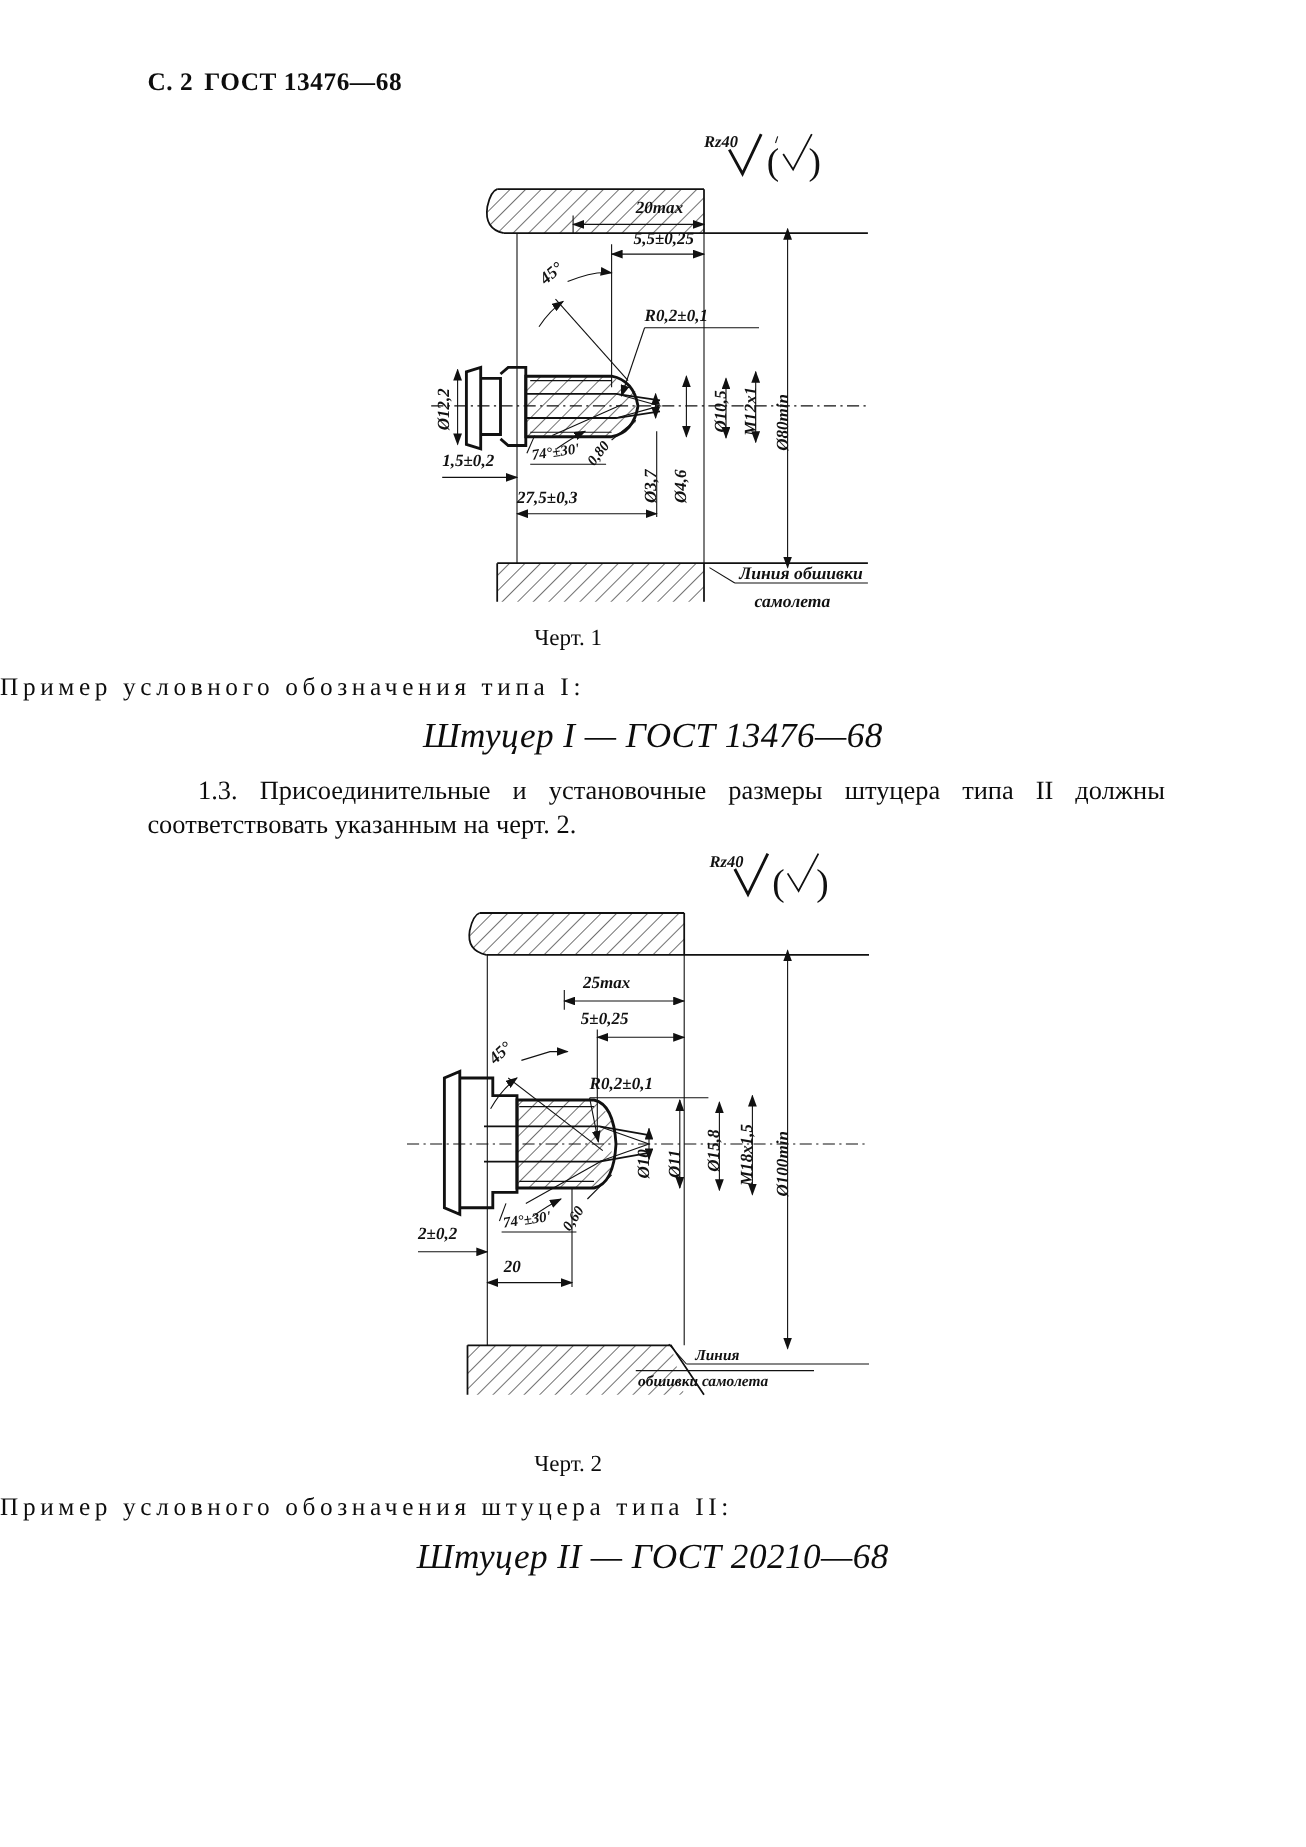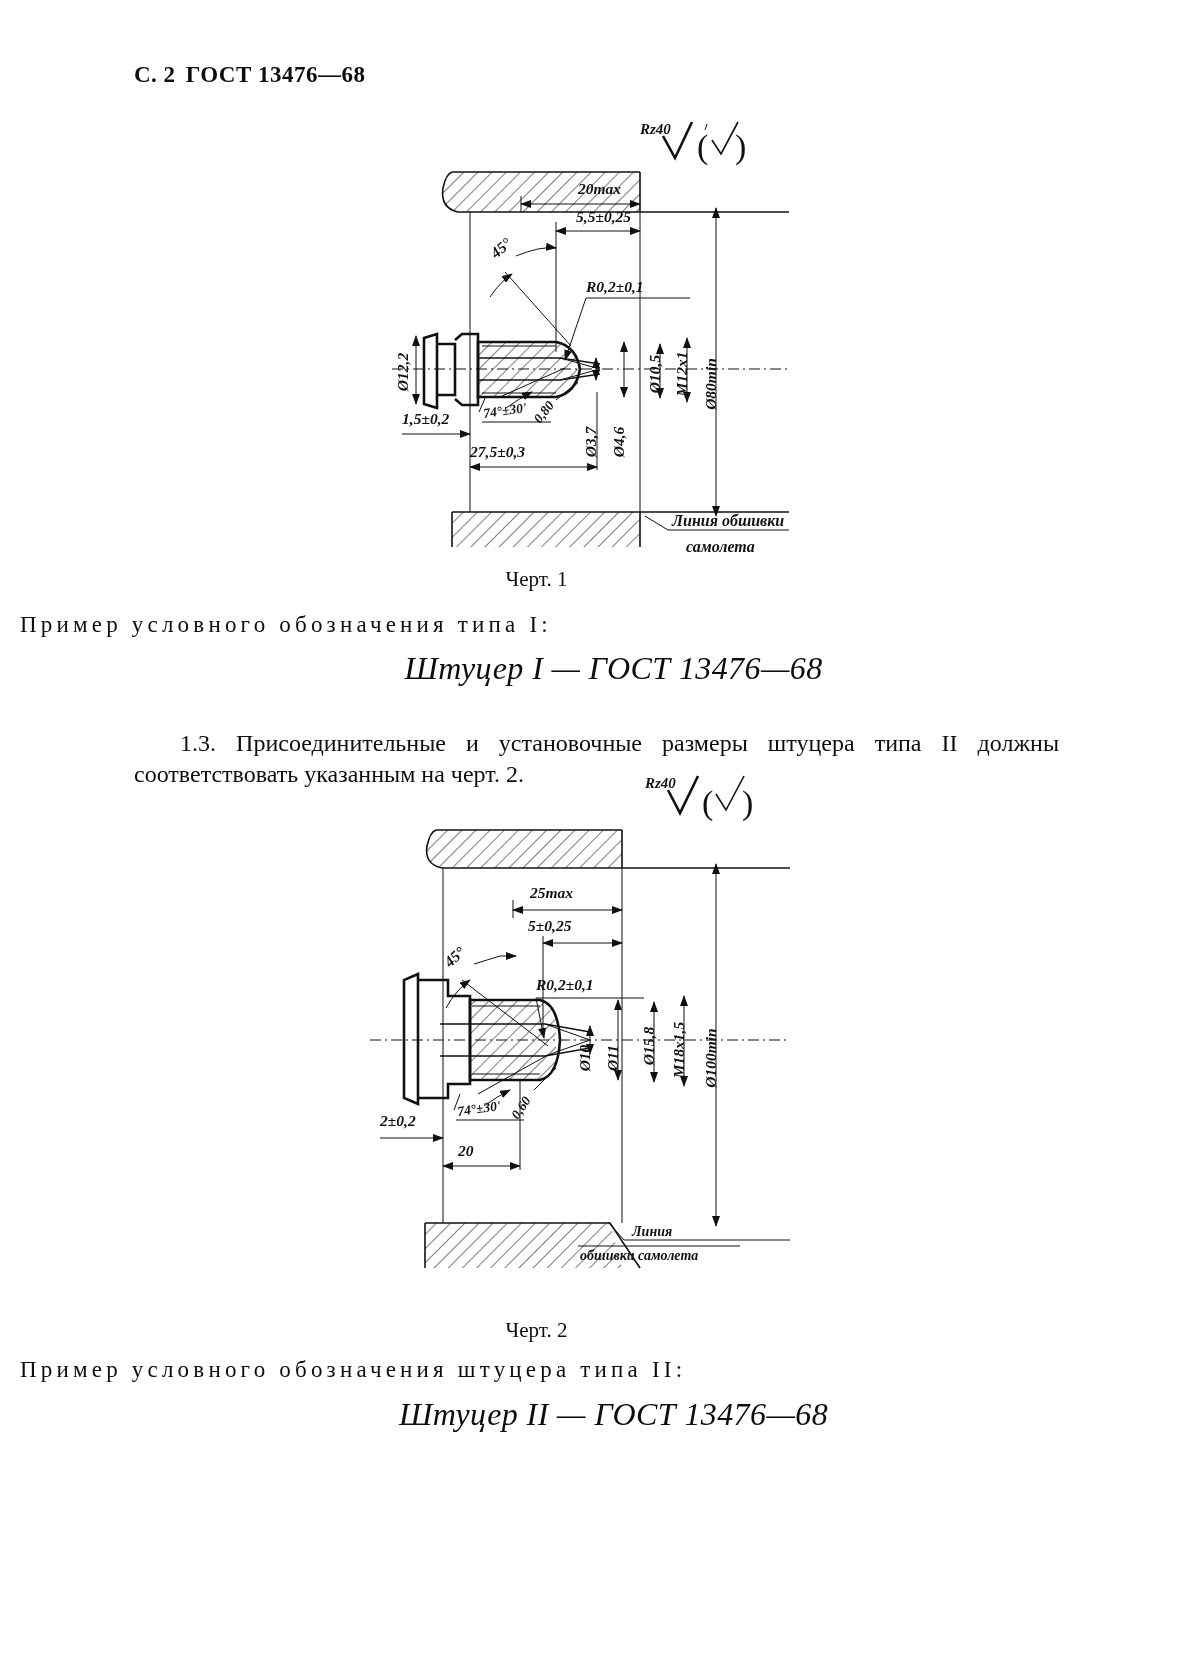--- a/index.html
+++ b/index.html
@@ -11,21 +11,20 @@
     width: 1187px;
     height: 1679px;
     position: relative;
     font-family: "Liberation Serif", serif;
     color: #0d0d0d;
     overflow: hidden;
   }
   .page {
     position: absolute;
     inset: 0;
-    padding-left: 20px;
   }
   
   .page-header {
     position: absolute;
     left: 134px;
     top: 62px;
     font-family: "Liberation Serif", serif;
     font-weight: bold;
     font-size: 23px;
     letter-spacing: 0.5px;
@@ -74,21 +73,21 @@
   #designation-2 { top: 1396px; }
   .body-par {
     position: absolute;
     left: 134px;
     width: 925px;
     font-family: "Liberation Serif", serif;
     font-size: 24px;
     line-height: 31px;
     text-align: justify;
   }
-  #par-1-3 { top: 728px; }
+  #par-1-3 { top: 704px; }
   #par-1-3 .lead { margin-left: 46px; }
   
   text {
     font-family: "Liberation Serif", serif;
     fill: #111111;
   }
   .dim {
     font-style: italic;
     font-size: 15.5px;
     font-weight: bold;
@@ -413,15 +412,15 @@
         <path class="ln thin" d="M624,472 L790,472"></path>
         <text class="note" x="632" y="468" style="font-size:14px;">Линия</text>
         <text class="note" x="580" y="492" style="font-size:14px;">обшивки самолета</text>
         <path class="ln thin" d="M578,478 L740,478"></path>
       </g>
     </svg>
   </div>
 
   <div class="caption" id="caption-2">Черт. 2</div>
   <div class="spaced" id="example-2-title">Пример условного обозначения штуцера типа II:</div>
-  <div class="designation" id="designation-2">Штуцер II — ГОСТ 13476—68</div>
+  <div class="designation" id="designation-2">Штуцер II — ГОСТ 20210—68</div>
 
 </div>
 
 </body></html>

